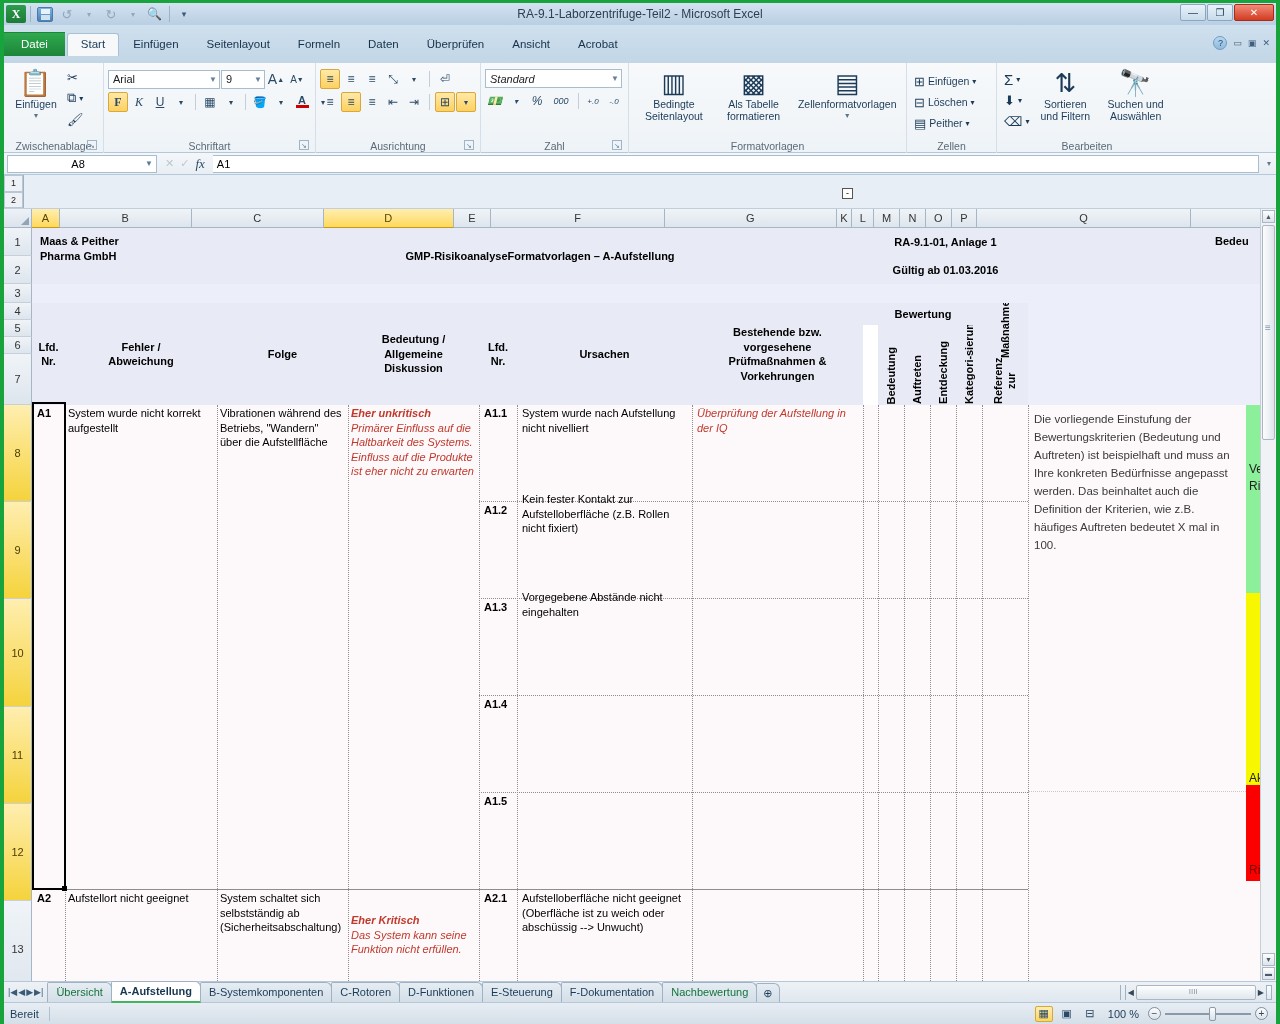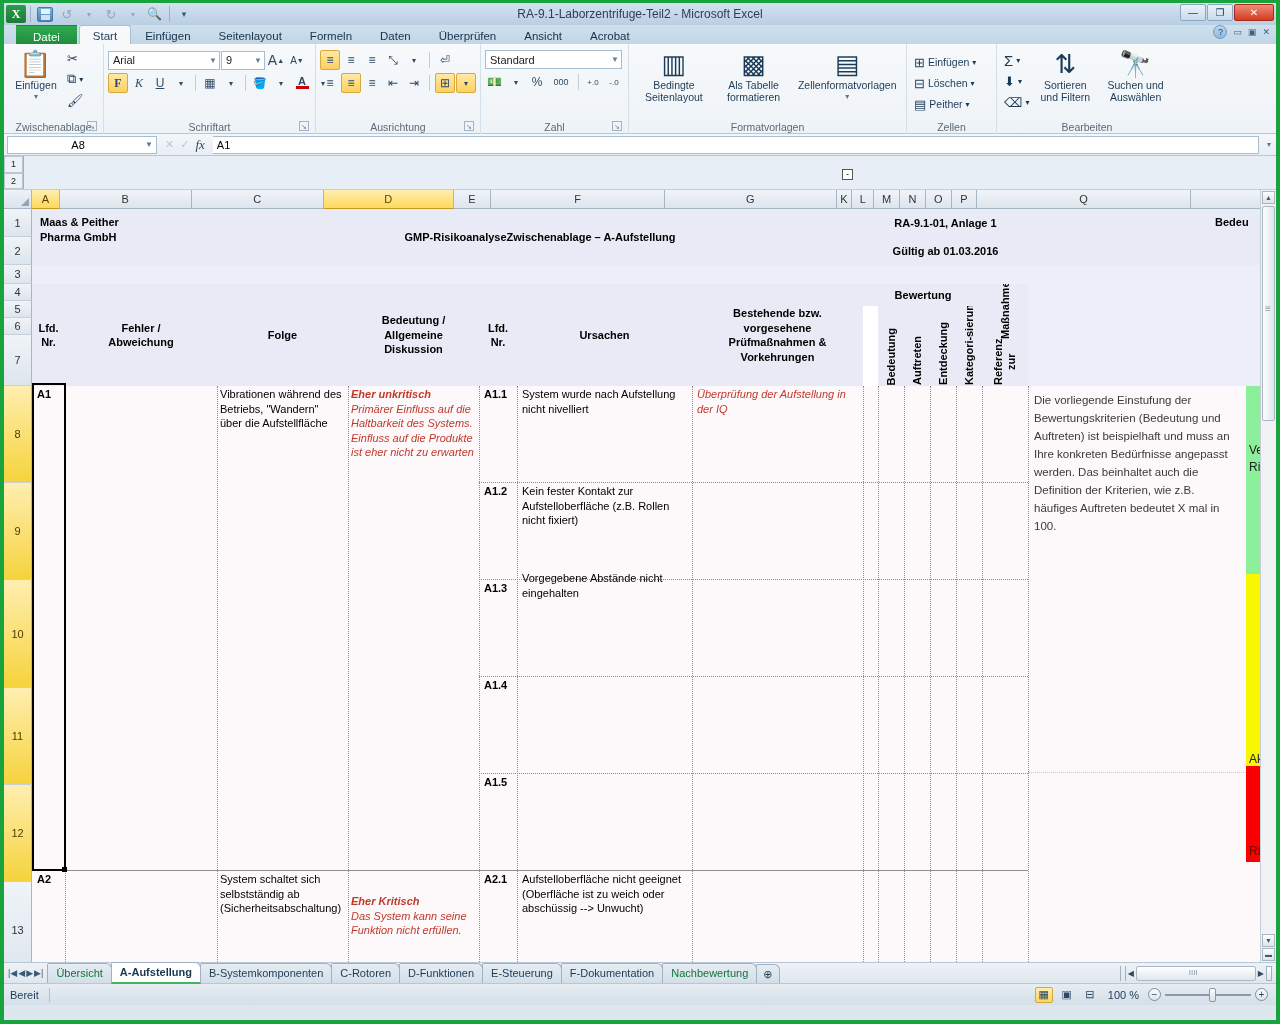--- a/index.html
+++ b/index.html
@@ -68,23 +68,23 @@
     width: 26px; height: 17px; border: 1px solid #8aa7bf;
     background: linear-gradient(#eaf2f9,#c7dbeb);
     font-size: 10px; color: #24455f;
     display:flex; align-items:center; justify-content:center;
     border-radius: 2px;
   }
   .wc.close { background: linear-gradient(#f08c7a,#d33b20); color: #fff; border-color:#a9291a; width:40px;}
 
   
   .ribbon-tabs {
-    height: 19px; display: flex; align-items: flex-start;
+    height: 38px; display: flex; align-items: center;
     background: linear-gradient(#cfe0ee,#c2d6e6);
-    padding-left: 12px;
+    padding-left: 0px;
   }
   .tab {
     padding: 3px 13px 4px 13px; font-size: 11.5px; color: #15314a;
     border: 1px solid transparent; border-bottom: none;
     line-height: 15px;
   }
   .tab.file {
     background: linear-gradient(#2fa94f,#1c8539);
     color: #fff; font-weight: normal; padding: 4px 16px 4px 16px;
     margin-right: 2px;
@@ -442,21 +442,21 @@
           <div class="sq on" style="font-size:8px">▾</div>
         </div>
       </div>
       <div class="rgroup-label">
         <span>Ausrichtung</span>
         <span class="dlg">↘</span>
       </div>
     </div>
 
     <div class="rgroup" style="width:148px">
-      <div class="rgroup-body" style="flex-direction:column; gap:3px; padding-top:4px;">
+      <div class="rgroup-body" style="flex-direction:column; gap:3px; padding-top:4px;font-style:italic;">
         <div class="row">
           <div class="combo" style="width:137px">
             <span class="cv">Standard</span>
             <span class="ca">▼</span>
           </div>
         </div>
         <div class="row">
           <div class="sq">💵</div>
           <div class="sq" style="font-size:8px">▾</div>
           <div class="sq">%</div>
@@ -616,21 +616,21 @@
         <div class="ch" style="width:86px"></div>
       </div>
 
       <div class="cell hdrcell bold" style="left:0;top:19px;width:185px;height:56px;padding:6px 0 0 8px">
         <div>Maas &amp; Peither</div>
         <div>Pharma GmbH</div>
       </div>
 
       <div class="cell hdrcell bold flexc" style="left:185px;top:19px;width:646px;height:56px;flex-direction:row">
         <div>GMP-Risikoanalyse</div>
-        <div>Zwischenablage – A-Aufstellung</div>
+        <div>Formatvorlagen – A-Aufstellung</div>
       </div>
 
       <div class="cell hdrcell bold flexc" style="left:831px;top:19px;width:165px;height:28px">RA-9.1-01, Anlage 1</div>
       <div class="cell hdrcell bold flexc" style="left:831px;top:47px;width:165px;height:28px">Gültig ab 01.03.2016</div>
       <div class="cell hdrcell" style="left:996px;top:19px;width:256px;height:56px"></div>
 
       <div class="cell hdrcell2" style="left:0;top:75px;width:1252px;height:19px"></div>
 
       <div class="cell bold" style="left:1180px;top:19px;width:72px;height:28px;padding-top:6px">Bedeu</div>
 
@@ -708,47 +708,49 @@
 
       <div style="position:absolute;left:447px;top:292px;width:549px;border-top:1px dotted #8d8d8d"></div>
       <div style="position:absolute;left:447px;top:389px;width:549px;border-top:1px dotted #8d8d8d"></div>
       <div style="position:absolute;left:447px;top:486px;width:549px;border-top:1px dotted #8d8d8d"></div>
       <div style="position:absolute;left:447px;top:583px;width:549px;border-top:1px dotted #8d8d8d"></div>
       <div style="position:absolute;left:0;top:680px;width:996px;border-top:1px solid #8d8d8d"></div>
 
       <div style="position:absolute;left:996px;top:582px;width:218px;border-top:1px dotted #c8c8c8"></div>
 
       <div class="cell bold" style="left:0;top:196px;width:33px;height:28px;padding-left:5px">A1</div>
+      <div class="cell" style="left:33px;top:196px;width:150px;height:480px">System wurde nicht korrekt aufgestellt</div>
       <div class="cell" style="left:185px;top:196px;width:129px;height:480px">Vibrationen während des Betriebs, "Wandern" über die Aufstellfläche</div>
       <div class="cell" style="left:316px;top:196px;width:129px;height:480px">
         <div class="red-ib">Eher unkritisch</div>
         <div class="red-i">Primärer Einfluss auf die Haltbarkeit des Systems. Einfluss auf die Produkte ist eher nicht zu erwarten</div>
       </div>
 
       <div class="cell bold" style="left:447px;top:196px;width:38px;height:20px;padding-left:5px">A1.1</div>
       <div class="cell" style="left:487px;top:196px;width:171px;height:94px">System wurde nach Aufstellung nicht nivelliert</div>
       <div class="cell red-i" style="left:662px;top:196px;width:167px;height:94px">Überprüfung der Aufstellung in der IQ</div>
 
       <div class="cell bold" style="left:447px;top:293px;width:38px;height:20px;padding-left:5px">A1.2</div>
-      <div class="cell" style="left:487px;top:293px;width:171px;height:94px">Kein fester Kontakt zur Aufstelloberfläche (z.B. Rollen nicht fixiert)</div>
+      <div class="cell" style="left:487px;top:282px;width:171px;height:94px">Kein fester Kontakt zur Aufstelloberfläche (z.B. Rollen nicht fixiert)</div>
       <div class="cell red-i" style="left:662px;top:293px;width:167px;height:94px"></div>
 
       <div class="cell bold" style="left:447px;top:390px;width:38px;height:20px;padding-left:5px">A1.3</div>
       <div class="cell" style="left:487px;top:380px;width:171px;height:94px">Vorgegebene Abstände nicht eingehalten</div>
       <div class="cell red-i" style="left:662px;top:390px;width:167px;height:94px"></div>
 
       <div class="cell bold" style="left:447px;top:487px;width:38px;height:20px;padding-left:5px">A1.4</div>
       <div class="cell" style="left:487px;top:487px;width:171px;height:94px"></div>
       <div class="cell red-i" style="left:662px;top:487px;width:167px;height:94px"></div>
 
       <div class="cell bold" style="left:447px;top:584px;width:38px;height:20px;padding-left:5px">A1.5</div>
       <div class="cell" style="left:487px;top:584px;width:171px;height:94px"></div>
       <div class="cell red-i" style="left:662px;top:584px;width:167px;height:94px"></div>
 
       <div class="cell bold" style="left:0;top:681px;width:33px;height:28px;padding-left:5px">A2</div>
+      <div class="cell" style="left:33px;top:681px;width:150px;height:91px">Aufstellort nicht geeignet</div>
       <div class="cell" style="left:185px;top:681px;width:129px;height:91px">System schaltet sich selbstständig ab (Sicherheitsabschaltung)</div>
       <div class="cell" style="left:316px;top:703px;width:129px;height:91px">
         <div class="red-ib">Eher Kritisch</div>
         <div class="red-i">Das System kann seine Funktion nicht erfüllen.</div>
       </div>
 
       <div class="cell bold" style="left:447px;top:681px;width:38px;height:20px;padding-left:5px">A2.1</div>
       <div class="cell" style="left:487px;top:681px;width:171px;height:94px">Aufstelloberfläche nicht geeignet (Oberfläche ist zu weich oder abschüssig --&gt; Unwucht)</div>
 
       <div class="cell" style="left:996px;top:196px;width:218px;height:386px;padding:5px 6px;line-height:18px;font-size:11.5px;color:#3a3a3a">Die vorliegende Einstufung der Bewertungskriterien (Bedeutung und Auftreten) ist beispielhaft und muss an Ihre konkreten Bedürfnisse angepasst werden. Das beinhaltet auch die Definition der Kriterien, wie z.B. häufiges Auftreten bedeutet X mal in 100.</div>

